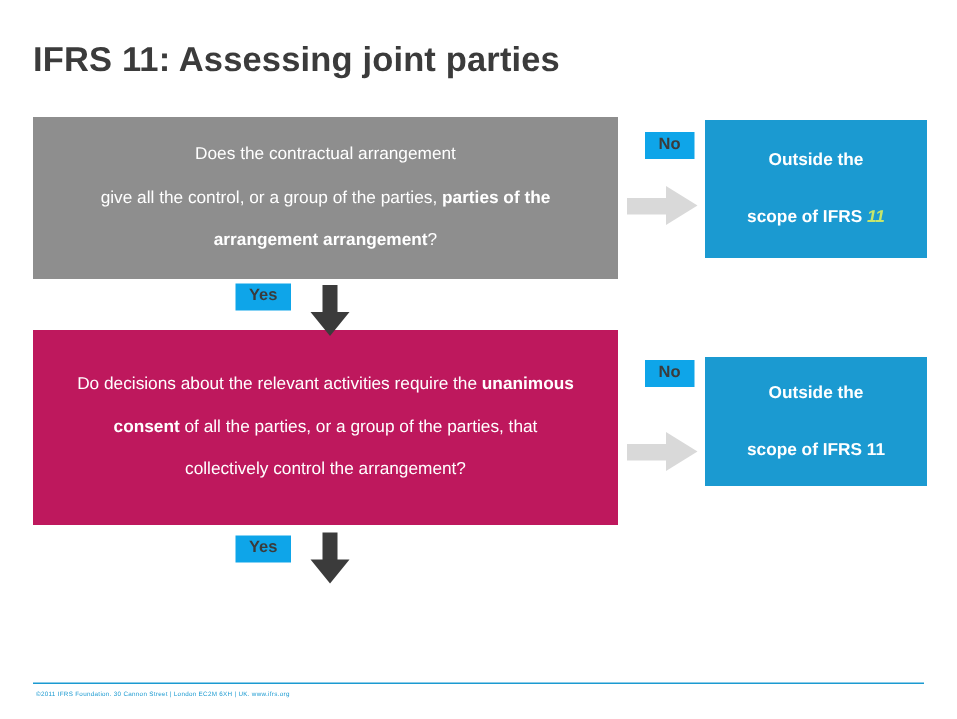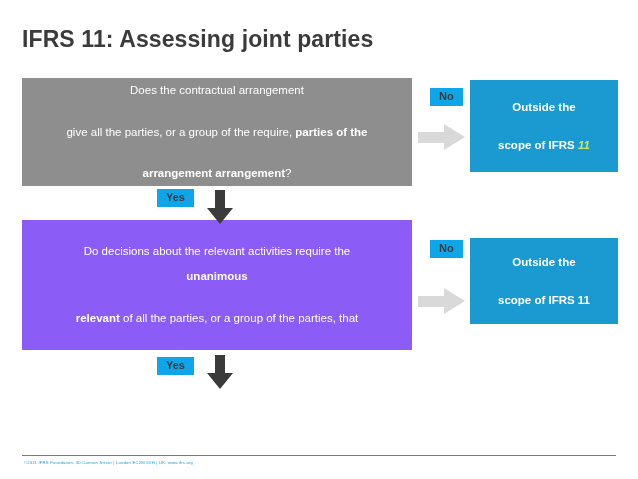--- a/index.html
+++ b/index.html
@@ -48,24 +48,24 @@
     top: 78px;
     width: 390px;
     height: 108px;
     background: #8e8e8e;
   }
   .box-q2 {
     left: 22px;
     top: 220px;
     width: 390px;
     height: 130px;
-    background: #8b5cf6;
+    background: #be185d;
   }
   .box p {
-    margin: 17px;
+    margin: 4px;
   }
   .box b {
     font-weight: bold;
   }
 
   
   .outcome {
     position: absolute;
     box-sizing: border-box;
     background: #1b9ad1;
@@ -186,29 +186,30 @@
 </head>
 <body>
 
 <div class="slide">
 
   <div class="title">IFRS 11: Assessing joint parties</div>
 
   <div class="box box-q1">
     <div>
       <p><span>Does the contractual arrangement</span></p>
-      <p><span>give all the parties, or a group of the require, </span><b>parties of the</b></p>
+      <p><span>give all the control, or a group of the parties, </span><b>parties of the</b></p>
       <p><b>arrangement arrangement</b><span>?</span></p>
     </div>
   </div>
 
   <div class="box box-q2">
     <div>
       <p><span>Do decisions about the relevant activities require the </span><b>unanimous</b></p>
-      <p><b>relevant</b><span> of all the parties, or a group of the parties, that</span></p>
+      <p><b>consent</b><span> of all the parties, or a group of the parties, that</span></p>
+      <p><span>collectively control the arrangement?</span></p>
     </div>
   </div>
 
   <div class="outcome outcome-1">
     <div>
       <p>Outside the</p>
       <p><span>scope of IFRS </span><span class="lightnum">11</span></p>
     </div>
   </div>
 

